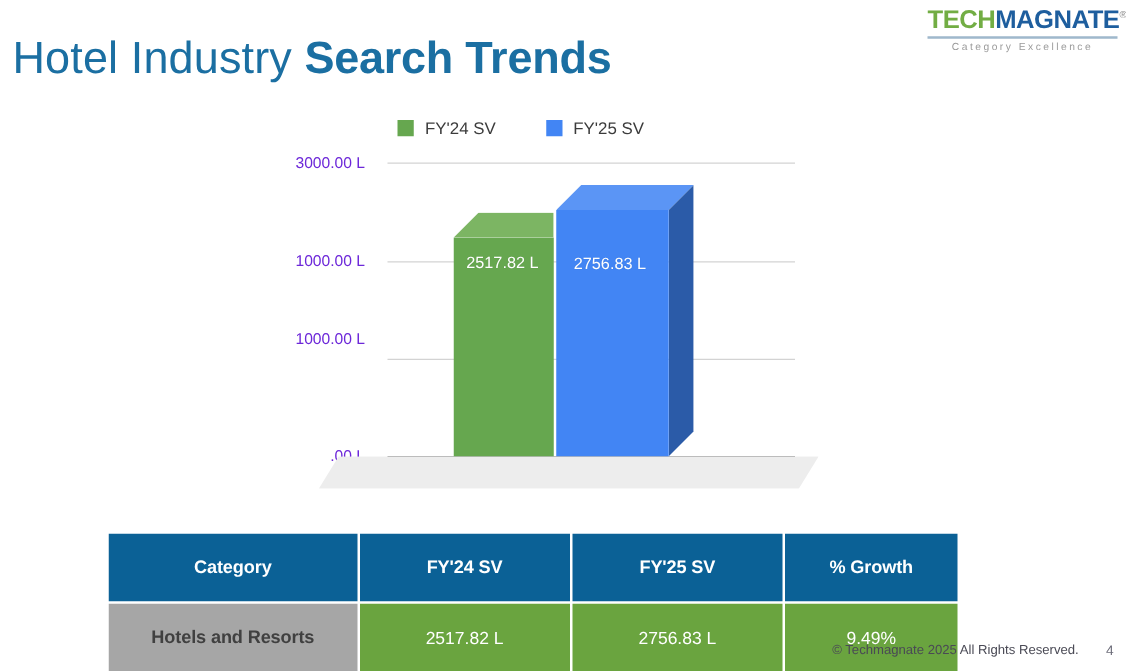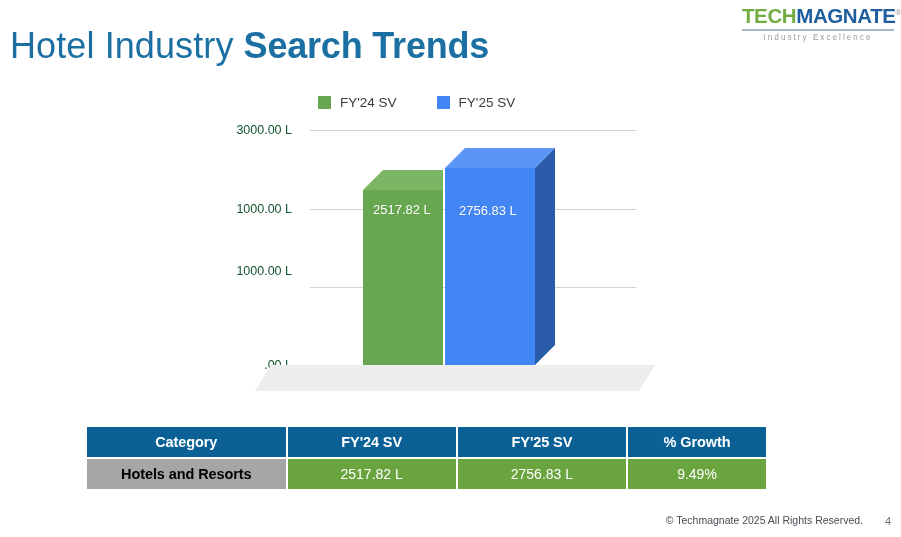--- a/index.html
+++ b/index.html
@@ -41,21 +41,21 @@
   
   #legend{position:absolute;left:318px;top:10px;display:flex;gap:40px;align-items:center;}
   .legend-item{display:flex;align-items:center;gap:9px;}
   .legend-swatch{width:13px;height:13px;display:block;}
   .legend-label{font-size:13.5px;color:#3c3c3c;white-space:nowrap;}
 
   
   #plot{position:absolute;left:0;top:0;width:901px;height:320px;}
   .ytick{
     position:absolute;right:0;width:88px;text-align:right;
-    font-size:12.5px;color:#14532d;transform:translateY(-50%);white-space:nowrap;
+    font-size:12.5px;color:#6d28d9;transform:translateY(-50%);white-space:nowrap;
   }
   .ytick-wrap{position:absolute;left:204px;width:88px;}
   .gridline{position:absolute;left:310px;width:326px;height:1px;background:#d3d3d3;}
   .gridline.base{background:#787878;height:1.2px;}
 
   
   #floor{
     position:absolute;left:255px;top:280px;width:400px;height:26px;
     background:#EDEDED;
     clip-path:polygon(16px 0, 400px 0, 384px 26px, 0 26px);
@@ -67,45 +67,45 @@
   .bar .top{position:absolute;left:0;width:100%;}
   .bar .side{position:absolute;}
   .bar-label{
     position:absolute;color:#ffffff;font-size:13px;white-space:nowrap;
     text-shadow:0 0 1px rgba(0,0,0,.12);
   }
 
   
   #table{position:absolute;left:85px;top:425px;width:683px;}
   table{border-collapse:separate;border-spacing:2px;width:100%;table-layout:fixed;}
-  th,td{padding:0;height:30px;text-align:center;vertical-align:middle;}
+  th,td{padding:12px;height:30px;text-align:center;vertical-align:middle;}
   thead th{
     background:#0B6196;color:#ffffff;font-size:14.5px;font-weight:bold;
     letter-spacing:-.1px;
   }
-  td.cat{background:#A6A6A6;color:#000000;font-size:14.5px;font-weight:bold;letter-spacing:-.1px;}
+  td.cat{background:#A6A6A6;color:#404040;font-size:14.5px;font-weight:bold;letter-spacing:-.1px;}
   td.val{background:#6AA43F;color:#ffffff;font-size:14px;font-weight:400;}
 
   
   #footer{
     position:absolute;left:0;top:514px;width:901px;
     font-size:10.5px;color:#4a4a55;
   }
   #copyright{position:absolute;right:38px;top:0;white-space:nowrap;}
   #pagenum{position:absolute;right:10px;top:1px;font-size:11px;color:#6b6b78;}
 </style>
 </head>
 <body>
 
 <div class="slide">
 
   <div id="logo">
     <div class="wordmark"><span class="tech">TECH</span><span class="magnate">MAGNATE</span><span class="reg">®</span></div>
     <div class="rule"></div>
-    <div class="tagline">Industry Excellence</div>
+    <div class="tagline">Category Excellence</div>
   </div>
 
   <div id="title"><span class="light">Hotel Industry </span><span class="bold">Search Trends</span></div>
 
   <div id="chart">
 
     <div id="legend">
       <div class="legend-item">
         <span class="legend-swatch" style="background:#66A74F"></span>
         <span class="legend-label">FY'24 SV</span>

